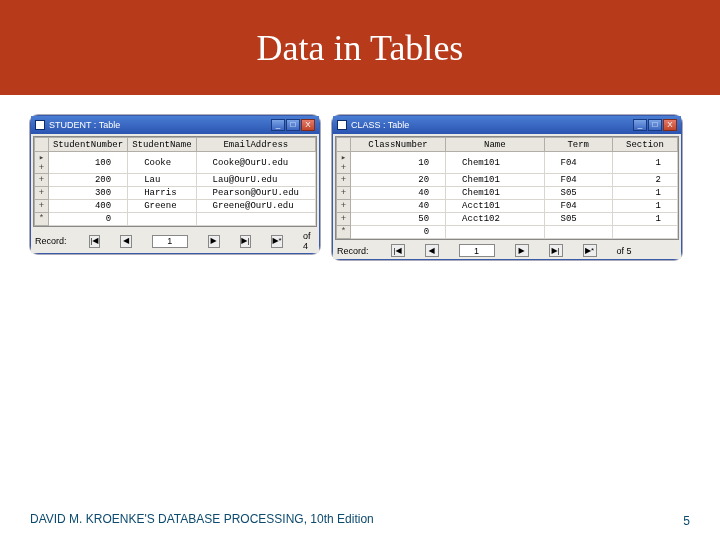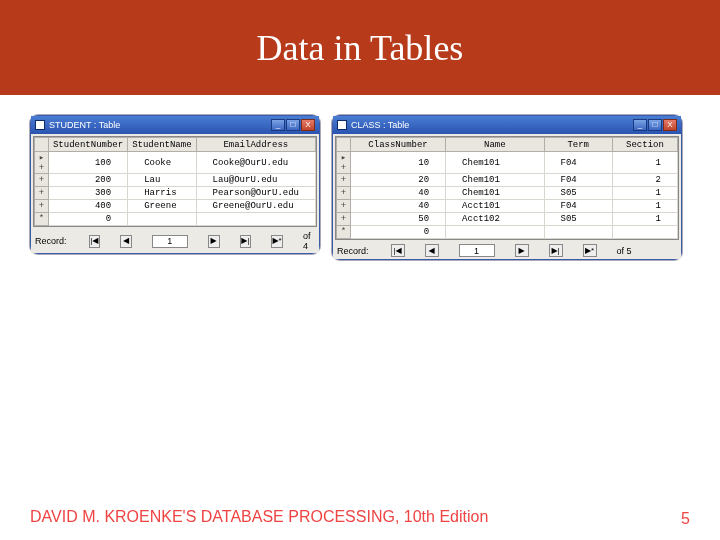--- a/index.html
+++ b/index.html
@@ -123,22 +123,22 @@
     border: 1px solid #888;
   }
   .footer {
     position: absolute;
     bottom: 12px;
     left: 30px;
     right: 30px;
     display: flex;
     justify-content: space-between;
     align-items: flex-end;
-    font-size: 16px;
-    color: #ef4444;
+    font-size: 12px;
+    color: #0c4a6e;
   }
   .footer .left { line-height: 1.3; }
 </style>
 </head>
 <body>
 
 <div class="header">
   <h1>Data in Tables</h1>
 </div>
 

